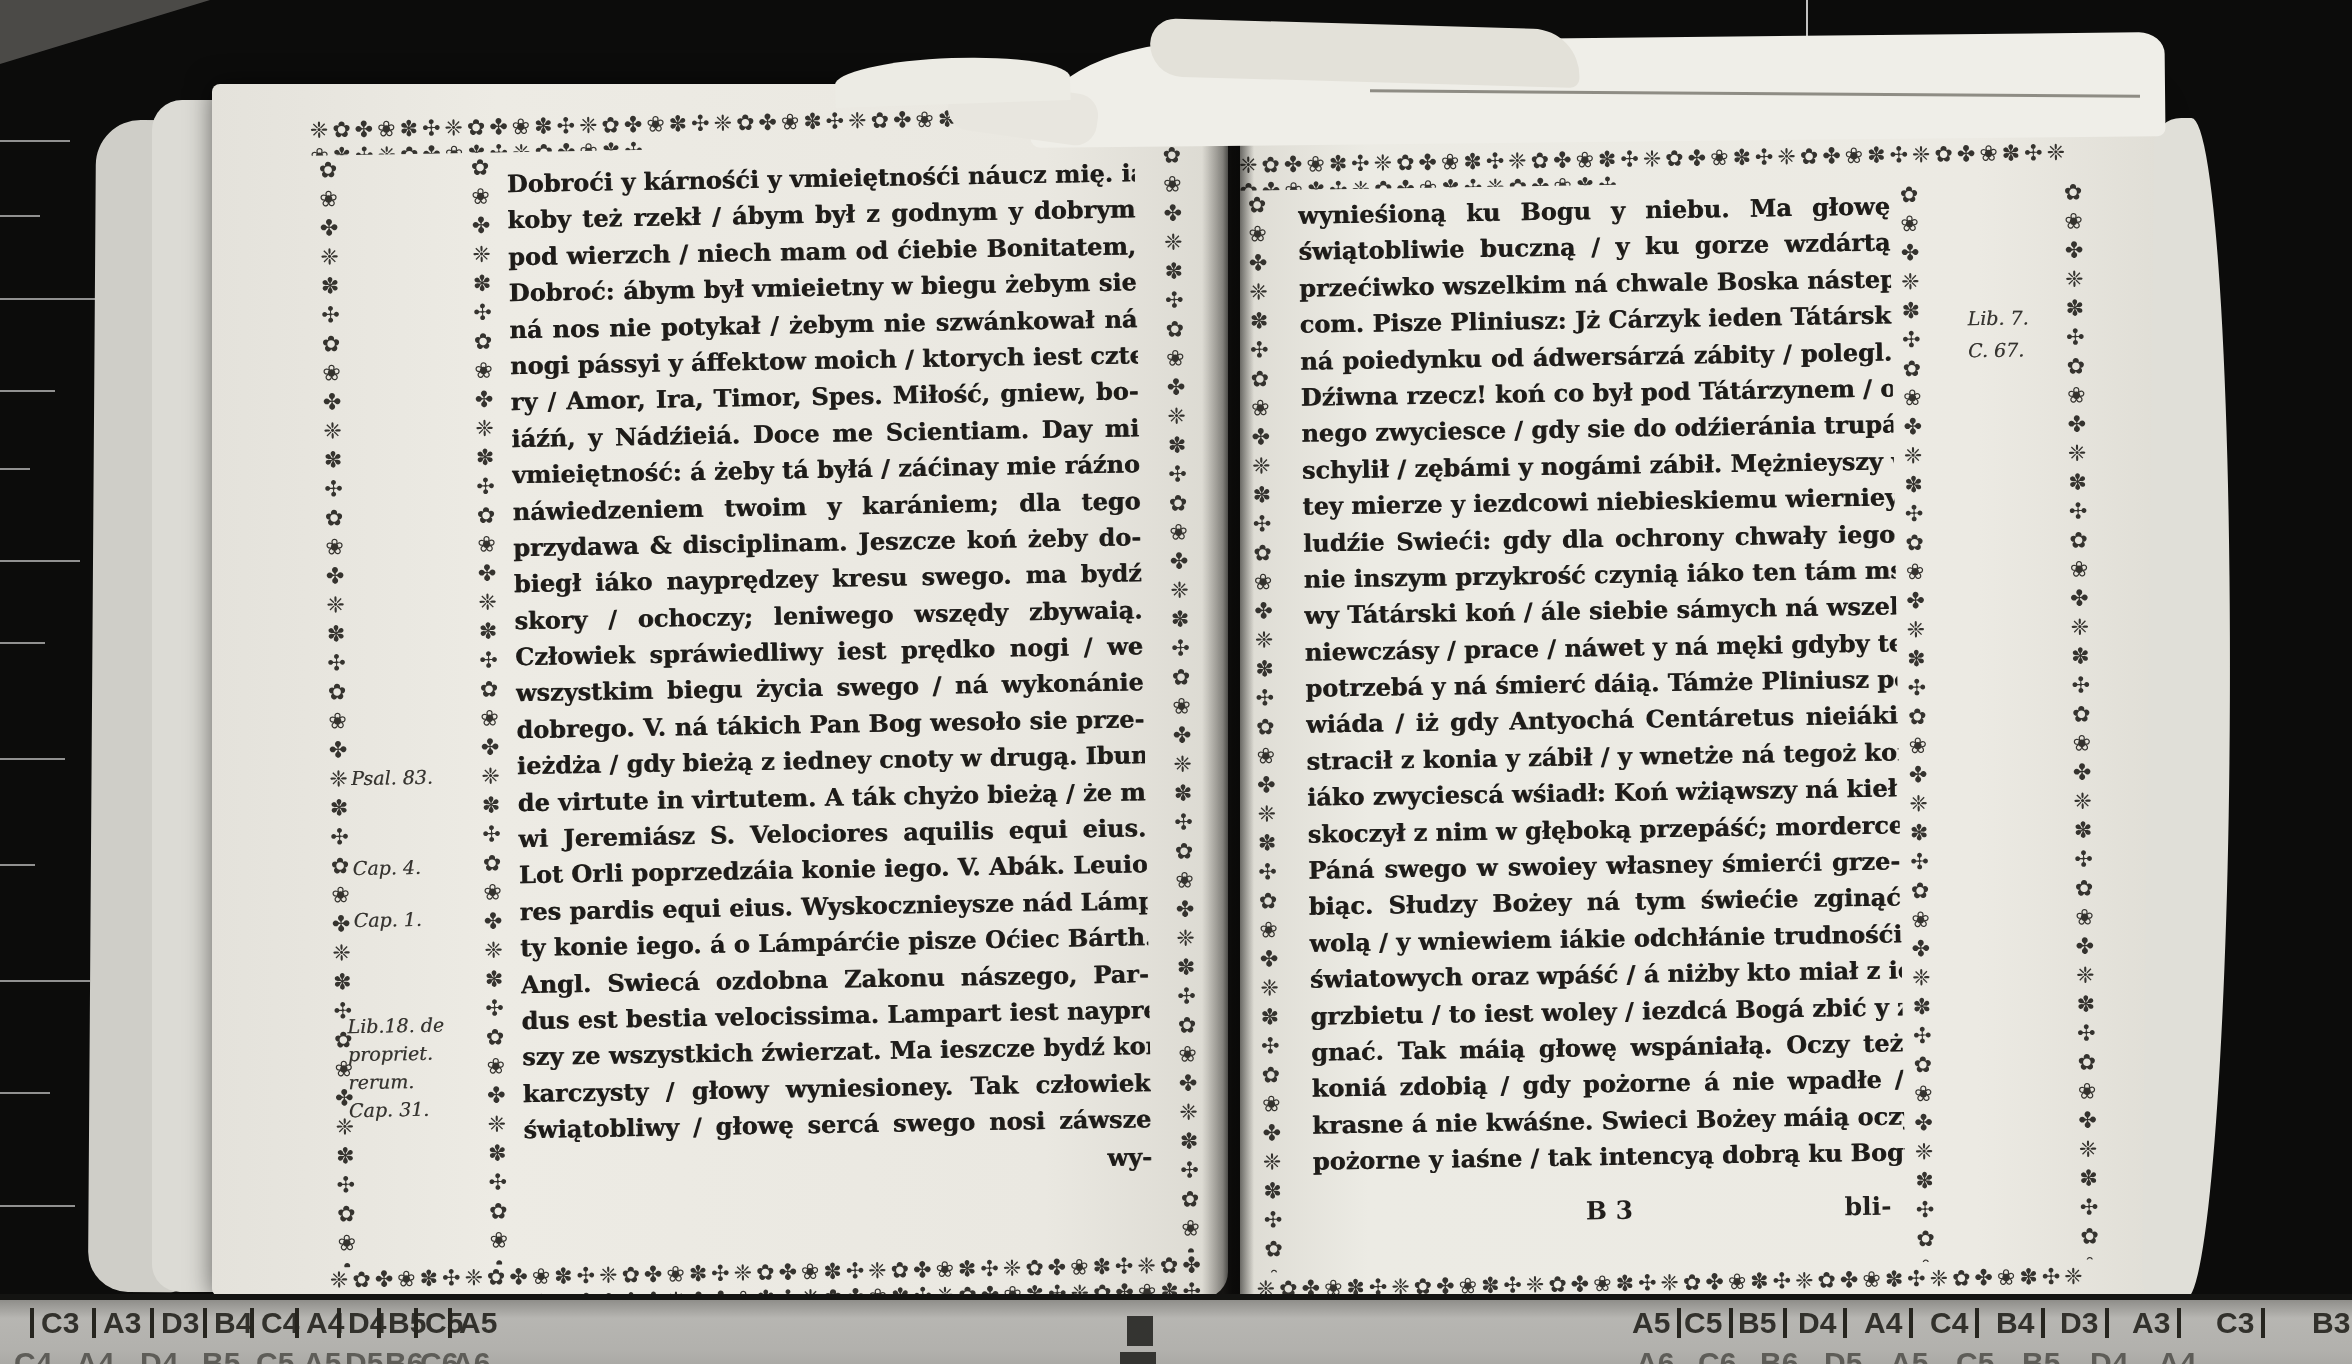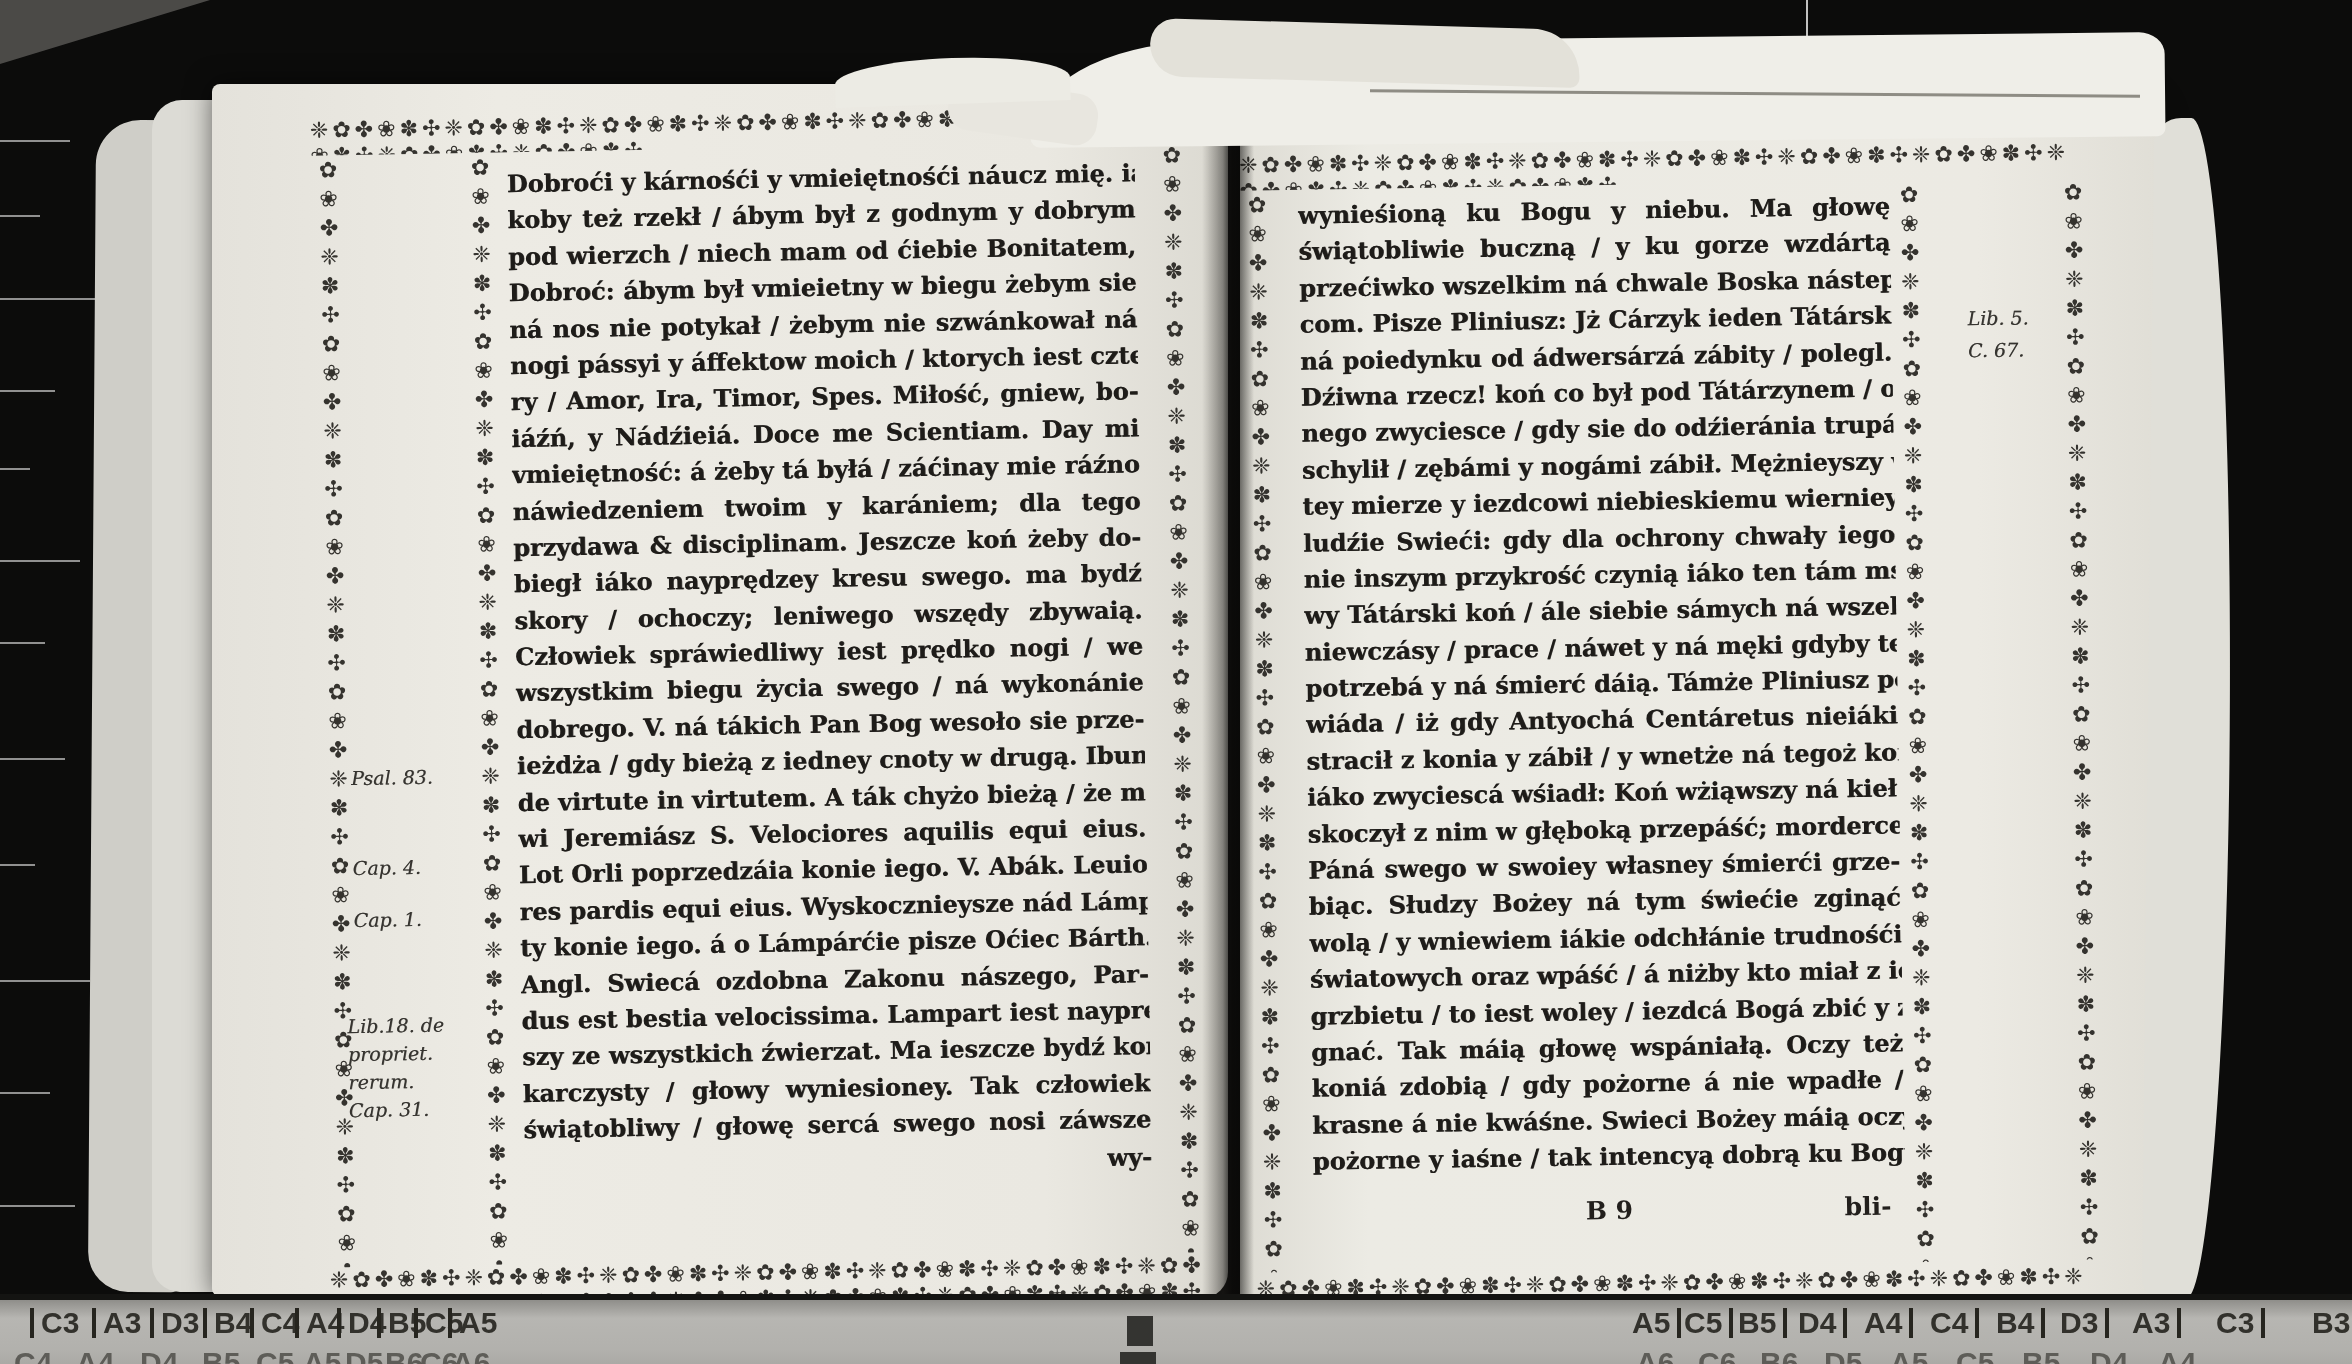--- a/index.html
+++ b/index.html
@@ -130,21 +130,21 @@
   <div class="gutter"></div>
 
   <div id="right-page" class="page">
     <div id="right-frame" class="frame">
       <div class="orn orn-h" style="left:0;top:0;width:848px;height:38px;">❈✿✤❀✽✣❈✿✤❀✽✣❈✿✤❀✽✣❈✿✤❀✽✣❈✿✤❀✽✣❈✿✤❀✽✣❈✿✤❀✽✣❈✿✤❀✽✣❈✿✤❀✽✣</div>
       <div class="orn orn-v" style="left:0;top:40px;width:32px;height:1080px;">✿❀✤❈✽✣✿❀✤❈✽✣✿❀✤❈✽✣✿❀✤❈✽✣✿❀✤❈✽✣✿❀✤❈✽✣✿❀✤❈✽✣✿❀✤❈✽✣✿❀✤❈✽✣✿❀✤❈✽✣✿❀✤❈✽✣✿❀✤❈✽✣</div>
       <div class="orn orn-v" style="left:656px;top:40px;width:28px;height:1080px;">✿❀✤❈✽✣✿❀✤❈✽✣✿❀✤❈✽✣✿❀✤❈✽✣✿❀✤❈✽✣✿❀✤❈✽✣✿❀✤❈✽✣✿❀✤❈✽✣✿❀✤❈✽✣✿❀✤❈✽✣✿❀✤❈✽✣✿❀✤❈✽✣</div>
       <div class="orn orn-v" style="left:816px;top:40px;width:32px;height:1080px;">✿❀✤❈✽✣✿❀✤❈✽✣✿❀✤❈✽✣✿❀✤❈✽✣✿❀✤❈✽✣✿❀✤❈✽✣✿❀✤❈✽✣✿❀✤❈✽✣✿❀✤❈✽✣✿❀✤❈✽✣✿❀✤❈✽✣✿❀✤❈✽✣</div>
       <div class="orn orn-h" style="left:0;top:1124px;width:848px;height:46px;">❈✿✤❀✽✣❈✿✤❀✽✣❈✿✤❀✽✣❈✿✤❀✽✣❈✿✤❀✽✣❈✿✤❀✽✣❈✿✤❀✽✣❈✿✤❀✽✣❈✿✤❀✽✣❈✿✤❀✽✣❈✿✤❀✽✣❈✿✤❀✽✣❈✿✤❀✽✣❈✿✤❀✽✣❈✿✤❀✽✣❈✿✤❀✽✣❈✿✤❀✽✣❈✿✤❀✽✣❈✿✤❀✽✣❈✿✤❀✽✣</div>
 
-      <span class="marg" style="left:726px;top:164px;">Lib. 5.</span>
+      <span class="marg" style="left:726px;top:164px;">Lib. 7.</span>
       <span class="marg" style="left:726px;top:196px;">C. 67.</span>
 
       <div class="textcol" style="left:58px;top:46px;width:592px;height:1000px;">
           <div class="tl">wynieśioną ku Bogu y niebu. Ma głowę</div>
           <div class="tl">świątobliwie buczną / y ku gorze wzdártą</div>
           <div class="tl">przećiwko wszelkim ná chwale Boska nástep-</div>
           <div class="tl">com. Pisze Pliniusz: Jż Cárzyk ieden Tátárski</div>
           <div class="tl">ná poiedynku od ádwersárzá zábity / polegl.</div>
           <div class="tl">Dźiwna rzecz! koń co był pod Tátárzynem / o-</div>
           <div class="tl">nego zwyciesce / gdy sie do odźieránia trupá</div>
@@ -163,21 +163,21 @@
           <div class="tl">biąc. Słudzy Bożey ná tym świećie zginąć</div>
           <div class="tl">wolą / y wniewiem iákie odchłánie trudnośći</div>
           <div class="tl">światowych oraz wpáść / á niżby kto miał z ich</div>
           <div class="tl">grzbietu / to iest woley / iezdcá Bogá zbić y ze-</div>
           <div class="tl">gnać. Tak máią głowę wspániałą. Oczy też</div>
           <div class="tl">koniá zdobią / gdy pożorne á nie wpadłe /</div>
           <div class="tl">krasne á nie kwáśne. Swieci Bożey máią oczy</div>
           <div class="tl">pożorne y iaśne / tak intencyą dobrą ku Bogu y</div>
         </div>
       <div class="sigrow" style="left:58px;top:1046px;width:592px;">
-        <span class="sig-b">B 9</span>
+        <span class="sig-b">B 3</span>
         <span class="sig-c">bli-</span>
       </div>
     </div>
   </div>
 
   <div class="torn" style="left:1030px;top:38px;width:1135px;height:104px;background:#efeee8;border-radius:170px 26px 8px 10px / 95px 22px 8px 10px;transform:rotate(-.6deg);z-index:6;"></div>
   <div class="torn" style="left:1150px;top:24px;width:430px;height:58px;background:#e3e1d9;border-radius:34px 64px 12px 44px;transform:rotate(1.6deg);z-index:6;"></div>
   <div class="torn" style="left:948px;top:86px;width:150px;height:52px;background:#e8e6df;border-radius:22px;transform:rotate(8deg);z-index:6;"></div>
   <div class="torn" style="left:835px;top:58px;width:235px;height:46px;background:#ecebe4;border-radius:50% 50% 0 0;transform:rotate(-2deg);z-index:6;"></div>
   <div class="torn" style="left:1370px;top:92px;width:770px;height:3px;background:#8e8c84;transform:rotate(.4deg);z-index:7;"></div>

